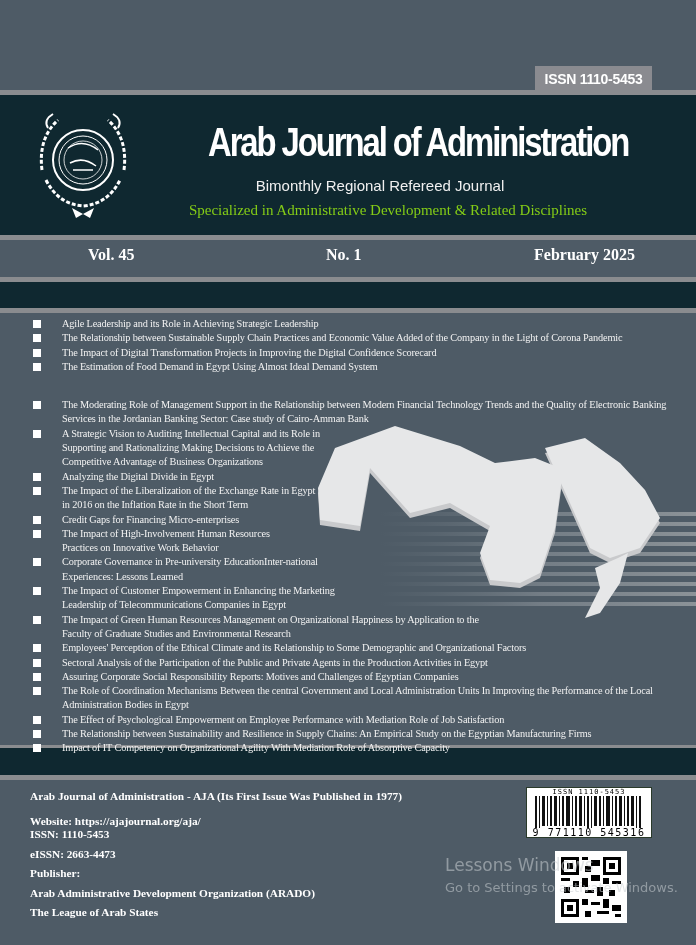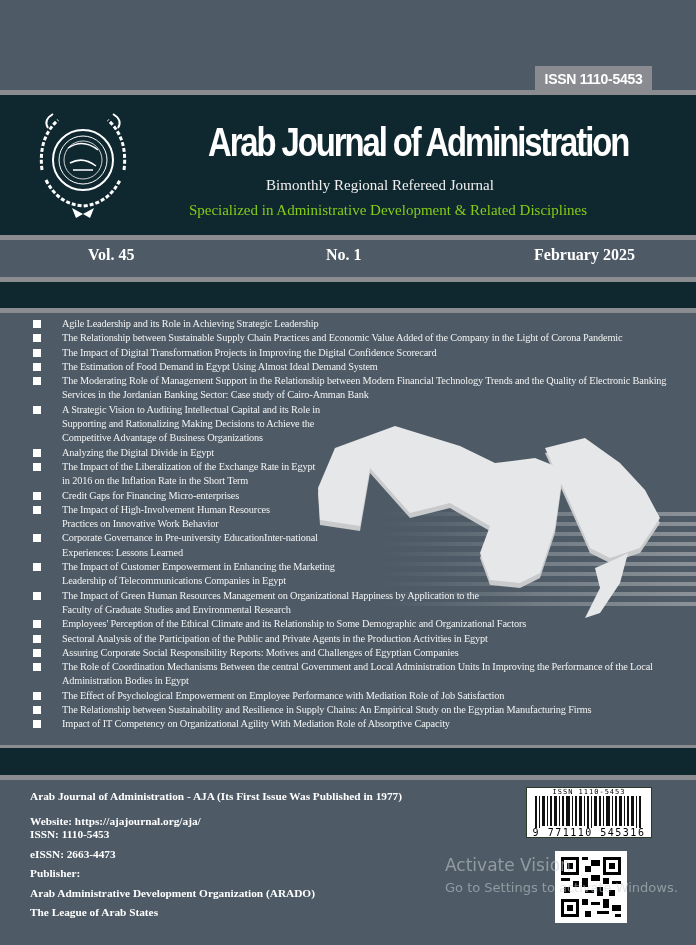--- a/index.html
+++ b/index.html
@@ -2,21 +2,21 @@
 <html><head>
 <meta charset="utf-8">
 <style>
   html, body { margin:0; padding:0; }
   body { width:696px; height:945px; background:#4e5b66; position:relative; overflow:hidden; font-family:"Liberation Sans", sans-serif; color:#fff; }
   .abs { position:absolute; }
   .gline { position:absolute; left:0; width:696px; background:#8a8c8f; }
   .dark { position:absolute; left:0; width:696px; background:#0f2830; }
   .issn-tag { left:535px; top:66px; width:117px; height:25px; background:#8a8b90; font-family:"Liberation Sans Narrow","Liberation Sans",sans-serif; font-size:14px; font-weight:bold; color:#fff; display:flex; align-items:center; justify-content:center; letter-spacing:-0.3px; }
   .title { left:208px; top:120px; font-family:"Liberation Sans",sans-serif; font-weight:bold; font-size:40px; letter-spacing:-2.5px; transform:scaleX(0.82); transform-origin:left top; color:#fff; white-space:nowrap; }
-  .sub1 { left:0; width:696px; top:177px; text-align:center; font-family:Liberation Serif, serif; font-size:15px; color:#f0f0f0; padding-left:64px; box-sizing:border-box; }
+  .sub1 { left:0; width:696px; top:177px; text-align:center; font-family:Liberation Sans, sans-serif; font-size:15px; color:#f0f0f0; padding-left:64px; box-sizing:border-box; }
   .sub2 { left:0; width:696px; top:202px; text-align:center; font-family:"Liberation Serif",serif; font-size:15px; color:#84cc16; padding-left:80px; box-sizing:border-box; }
   .issue { top:246px; font-family:"Liberation Serif",serif; font-weight:bold; font-size:16px; color:#fff; }
   ul.toc { list-style:none; margin:0; padding:0; position:absolute; left:33px; top:317px; width:650px; z-index:3; }
   ul.toc li { position:relative; padding-left:29px; font-family:"Liberation Serif",serif; font-size:10.3px; line-height:14.3px; color:#f2f2f2; letter-spacing:-0.15px; }
   ul.toc li::before { content:""; position:absolute; left:0; top:3px; width:8px; height:8px; background:#fff; }
   .footer-text { left:30px; font-family:"Liberation Serif",serif; font-weight:bold; font-size:11.3px; color:#fff; white-space:nowrap; }
   .watermark1 { left:445px; top:855px; font-family:"DejaVu Sans",sans-serif; font-size:17px; color:rgba(200,205,210,0.55); }
   .watermark2 { left:445px; top:880px; font-family:"DejaVu Sans",sans-serif; font-size:13px; color:rgba(200,205,210,0.55); }
   .stripes { left:380px; top:512px; width:316px; height:100px; }
 </style>
@@ -89,21 +89,21 @@
     <path d="M245 40 L285 30 L320 55 L345 82 L360 110 L340 140 L310 150 L290 140 L270 95 Z"></path>
     <path d="M295 160 L318 150 L328 145 L320 175 L300 205 L285 210 L300 180 Z"></path>
   </g>
 </svg>
 
 <ul class="toc">
   <li>Agile Leadership and its Role in Achieving Strategic Leadership</li>
   <li>The Relationship between Sustainable Supply Chain Practices and Economic Value Added of the Company in the Light of Corona Pandemic</li>
   <li>The Impact of Digital Transformation Projects in Improving the Digital Confidence Scorecard</li>
   <li>The Estimation of Food Demand in Egypt Using Almost Ideal Demand System</li>
-  <li style="width:610px;">The Moderating Role of Management Support in the Relationship between Modern Financial Technology Trends and the Quality of Electronic Banking Services in the Jordanian Banking Sector: Case study of Cairo-Amman Bank</li>
+  <li style="width:610px;margin-top:24px;">The Moderating Role of Management Support in the Relationship between Modern Financial Technology Trends and the Quality of Electronic Banking Services in the Jordanian Banking Sector: Case study of Cairo-Amman Bank</li>
   <li style="width:285px;">A Strategic Vision to Auditing Intellectual Capital and its Role in Supporting and Rationalizing Making Decisions to Achieve the Competitive Advantage of Business Organizations</li>
   <li>Analyzing the Digital Divide in Egypt</li>
   <li style="width:255px;">The Impact of the Liberalization of the Exchange Rate in Egypt in 2016 on the Inflation Rate in the Short Term</li>
   <li>Credit Gaps for Financing Micro-enterprises</li>
   <li style="width:240px;">The Impact of High-Involvement Human Resources Practices on Innovative Work Behavior</li>
   <li style="width:275px;">Corporate Governance in Pre-university EducationInter-national Experiences: Lessons Learned</li>
   <li style="width:305px;">The Impact of Customer Empowerment in Enhancing the Marketing Leadership of Telecommunications Companies in Egypt</li>
   <li style="width:440px;">The Impact of Green Human Resources Management on Organizational Happiness by Application to the Faculty of Graduate Studies and Environmental Research</li>
   <li>Employees' Perception of the Ethical Climate and its Relationship to Some Demographic and Organizational Factors</li>
   <li>Sectoral Analysis of the Participation of the Public and Private Agents in the Production Activities in Egypt</li>
@@ -191,14 +191,14 @@
         <rect x="12" y="17" width="3" height="1"></rect>
       <rect x="16" y="16" width="2" height="3"></rect>
         <rect x="19" y="18" width="3" height="2"></rect>
         <rect x="10" y="20" width="2" height="2"></rect>
       <rect x="14" y="20" width="4" height="1"></rect>
         <rect x="20" y="21" width="2" height="1"></rect>
     </g>
   </svg>
 </div>
 
-<div class="abs watermark1">Activate Vision</div>
+<div class="abs watermark1">Lessons Windows</div>
 <div class="abs watermark2">Go to Settings to activate Windows.</div>
 
 </body></html>

